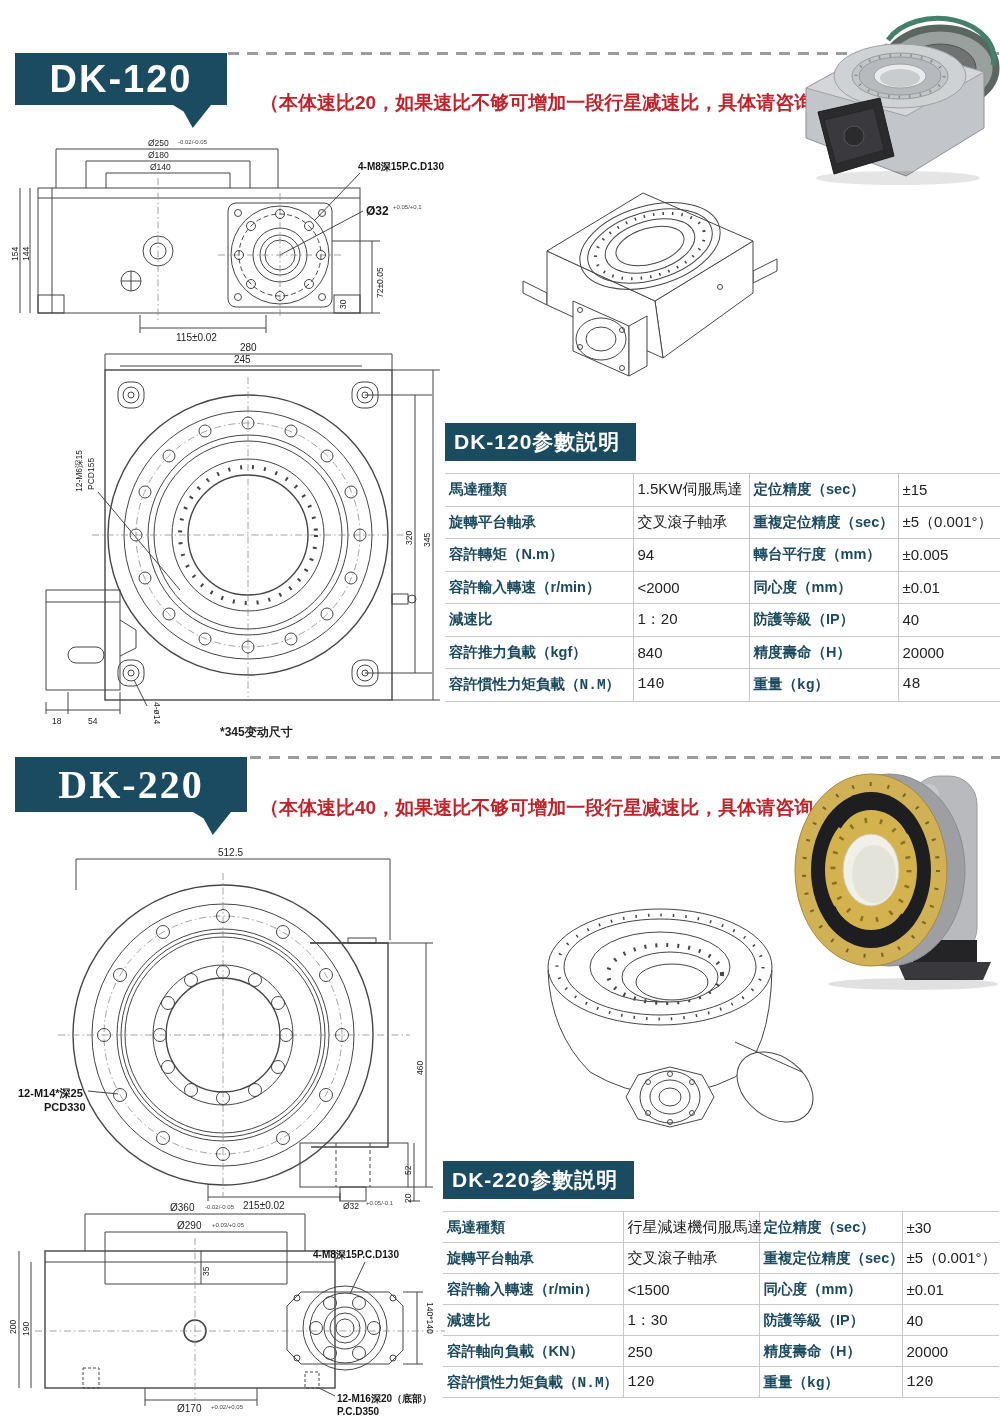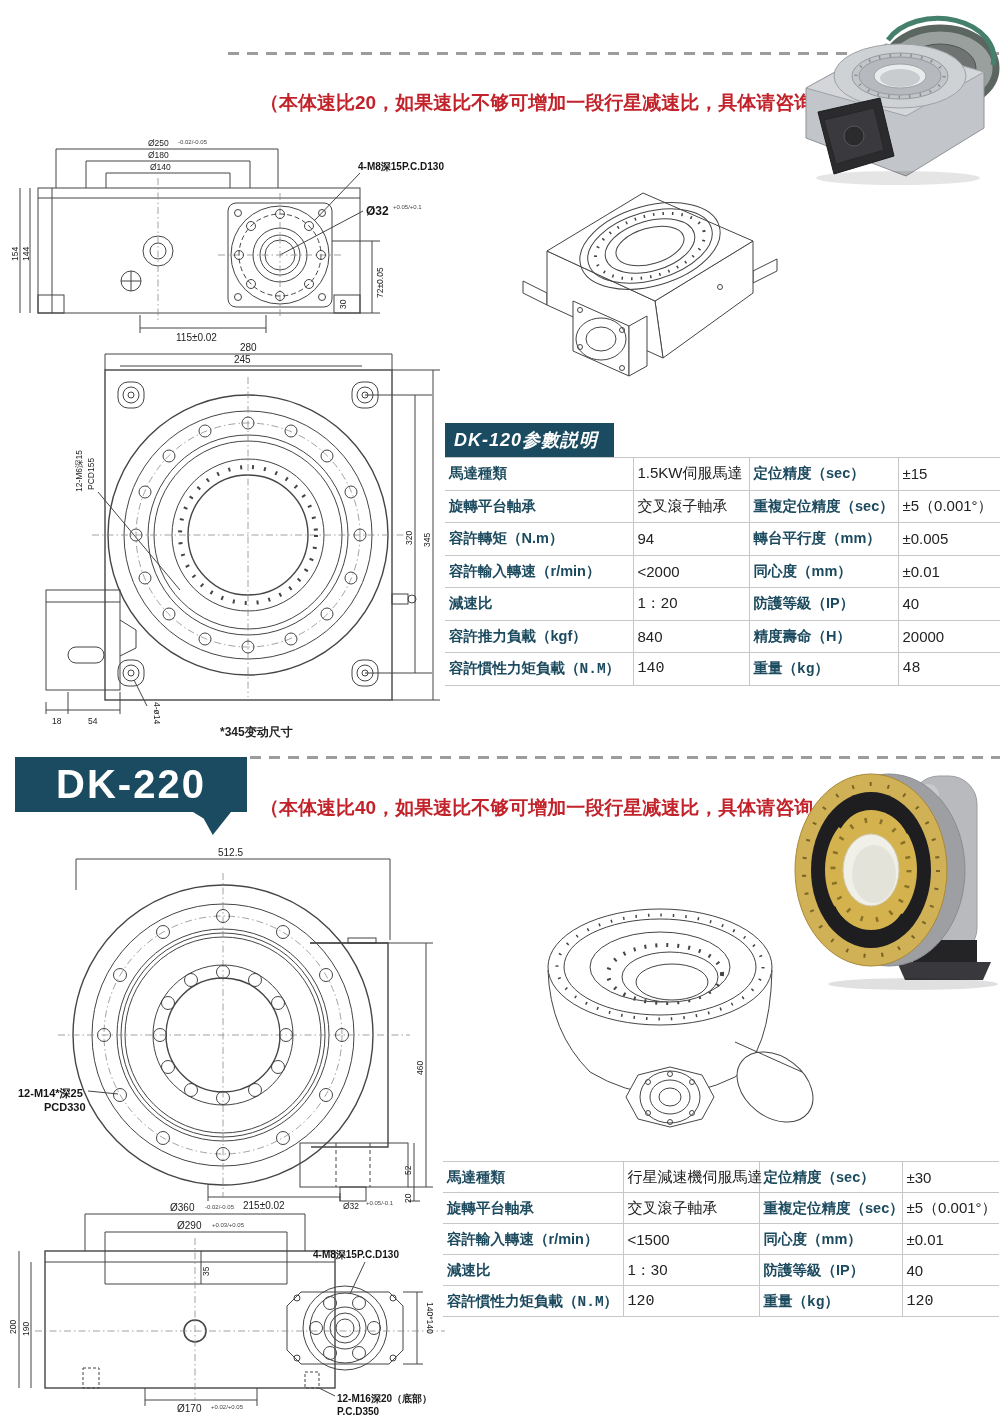--- a/index.html
+++ b/index.html
@@ -6,23 +6,23 @@
   .page{position:relative;width:1000px;height:1418px;background:#ffffff;overflow:hidden;
         font-family:"Liberation Sans","DejaVu Sans",sans-serif;}
   .dash{position:absolute;height:3px;
         background:repeating-linear-gradient(90deg,#9c9c9c 0 11px,transparent 11px 19px);}
   .model-tab{position:absolute;background:#1b4b60;color:#fff;display:flex;align-items:center;
         justify-content:center;font-weight:bold;letter-spacing:2px;}
   .tab-tail{position:absolute;right:16px;top:100%;width:38px;height:23px;background:#1b4b60;
         clip-path:polygon(0 0,100% 0,52% 100%,28% 28%);}
   .note{position:absolute;color:#c2232b;font-weight:bold;font-size:19px;white-space:nowrap;}
   .param-block{position:absolute;width:556px;}
-  .param-header{display:inline-block;background:#1b4b60;color:#fff;font-size:18px;font-weight:bold;
-        padding:5px 16px 5px 9px;letter-spacing:1px;font-style:italic;}
-  table.ptable{border-collapse:collapse;table-layout:fixed;width:556px;}
+  .param-header{display:inline-block;background:#1b4b60;color:#fff;font-size:21px;font-weight:bold;
+        padding:5px 16px 5px 9px;letter-spacing:1px;}
+  table.ptable{border-collapse:collapse;table-layout:fixed;width:556px;margin-top:12px;}
   table.ptable td{padding:0 4px;border-top:1px solid #c7c7c7;white-space:nowrap;overflow:visible;}
   table.ptable tr:last-child td{border-bottom:1px solid #c7c7c7;font-family:Liberation Mono, monospace;}
   table.ptable td.v2,table.ptable td.l2{border-left:1px solid #c7c7c7;}
   td.lbl{color:#1c4a5e;font-weight:bold;font-size:14.5px;text-align:left;}
   td.val{color:#222;font-size:15px;text-align:left;}
   .t120 td{height:31.5px;} .t220 td{height:30px;}
   .t120 col.c1{width:188px}.t120 col.c2{width:116px}.t120 col.c3{width:149px}.t120 col.c4{width:103px}
   .t220 col.c1{width:180px}.t220 col.c2{width:136px}.t220 col.c3{width:143px}.t220 col.c4{width:97px}
   svg{position:absolute;overflow:visible;}
   .ln{stroke:#454545;fill:none;stroke-width:1;}
@@ -34,20 +34,24 @@
   .lab{font-size:10px;font-weight:bold;fill:#151515;}
   .noteTxt{font-size:12px;font-weight:bold;fill:#222;}
 </style>
 </head>
 <body>
 
 <div class="page">
 
   <div class="dash" style="left:228px;top:52px;width:772px;"></div>
 
+  <div class="model-tab" style="left:15px;top:53px;width:212px;height:52px;font-size:38px;">
+    <span>DK-120</span>
+    <div class="tab-tail"></div>
+  </div>
 
   <div class="note" style="left:260px;top:90px;">（本体速比20，如果速比不够可增加一段行星减速比，具体请咨询。）</div>
 
   <svg style="left:788px;top:10px;" width="205" height="172" viewBox="0 0 205 172">
     <ellipse cx="152" cy="58" rx="56" ry="40" fill="#9aa09e" stroke="#5c6660" stroke-width="7"></ellipse>
     <path d="M100,30 A56 40 0 0 1 205,55" stroke="#44806b" stroke-width="5" fill="none"></path>
     <ellipse cx="152" cy="58" rx="36" ry="24" fill="#6f7472" stroke="#4e5553"></ellipse>
     <path d="M18,78 L98,34 L196,62 L196,118 L118,166 L18,128 Z" fill="#c2c5c9" stroke="#8e9195"></path>
     <path d="M18,78 L98,34 L196,62 L118,106 Z" fill="#d4d6d9" stroke="#9ea1a5"></path>
     <ellipse cx="112" cy="66" rx="66" ry="32" fill="#cfd2d5" stroke="#9ea1a5"></ellipse>
@@ -292,21 +296,21 @@
           <td class="val v2">140</td>
           <td class="lbl l2">重量（kg）</td>
           <td class="val v2">48</td>
         </tr>
       </tbody>
     </table>
   </div>
 
   <div class="dash" style="left:250px;top:756px;width:750px;"></div>
 
-  <div class="model-tab" style="left:15px;top:757px;width:232px;height:55px;font-size:40px;">
+  <div class="model-tab" style="left:15px;top:757px;width:232px;height:55px;font-size:40px;font-family:Liberation Serif, serif;">
     <span>DK-220</span>
     <div class="tab-tail"></div>
   </div>
 
   <div class="note" style="left:260px;top:795px;">（本体速比40，如果速比不够可增加一段行星减速比，具体请咨询。）</div>
 
   <svg style="left:793px;top:718px;" width="200" height="272" viewBox="0 0 200 272">
     <rect x="118" y="58" width="66" height="180" rx="28" fill="#b9babd" stroke="#9b9c9f"></rect>
     <rect x="124" y="66" width="22" height="160" rx="11" fill="#c8c9cc"></rect>
     <rect x="120" y="222" width="64" height="26" fill="#242427"></rect>
@@ -415,20 +419,21 @@
       <circle cx="128" cy="200" r="2.5"></circle>
         <circle cx="172" cy="200" r="2.5"></circle>
         <circle cx="128" cy="231" r="2.5"></circle>
         <circle cx="172" cy="231" r="2.5"></circle>
       <circle cx="150" cy="192" r="2.5"></circle>
         <circle cx="150" cy="240" r="2.5"></circle>
     </g>
   </svg>
 
   <div class="param-block" style="left:443px;top:1161px;">
+    <div class="param-header">DK-220参數説明</div>
     <table class="ptable t220">
       <colgroup>
           <col class="c1">
           <col class="c2">
           <col class="c3">
           <col class="c4">
         </colgroup>
       <tbody>
         <tr>
           <td class="lbl">馬達種類</td>
@@ -446,20 +451,26 @@
           <td class="lbl">容許輸入轉速（r/min）</td>
           <td class="val v2">&lt;1500</td>
           <td class="lbl l2">同心度（mm）</td>
           <td class="val v2">±0.01</td>
         </tr>
         <tr>
           <td class="lbl">減速比</td>
           <td class="val v2">1：30</td>
           <td class="lbl l2">防護等級（IP）</td>
           <td class="val v2">40</td>
+        </tr>
+        <tr>
+          <td class="lbl">容許軸向負載（KN）</td>
+          <td class="val v2">250</td>
+          <td class="lbl l2">精度壽命（H）</td>
+          <td class="val v2">20000</td>
         </tr>
         <tr>
           <td class="lbl">容許慣性力矩負載（N.M）</td>
           <td class="val v2">120</td>
           <td class="lbl l2">重量（kg）</td>
           <td class="val v2">120</td>
         </tr>
       </tbody>
     </table>
   </div>

